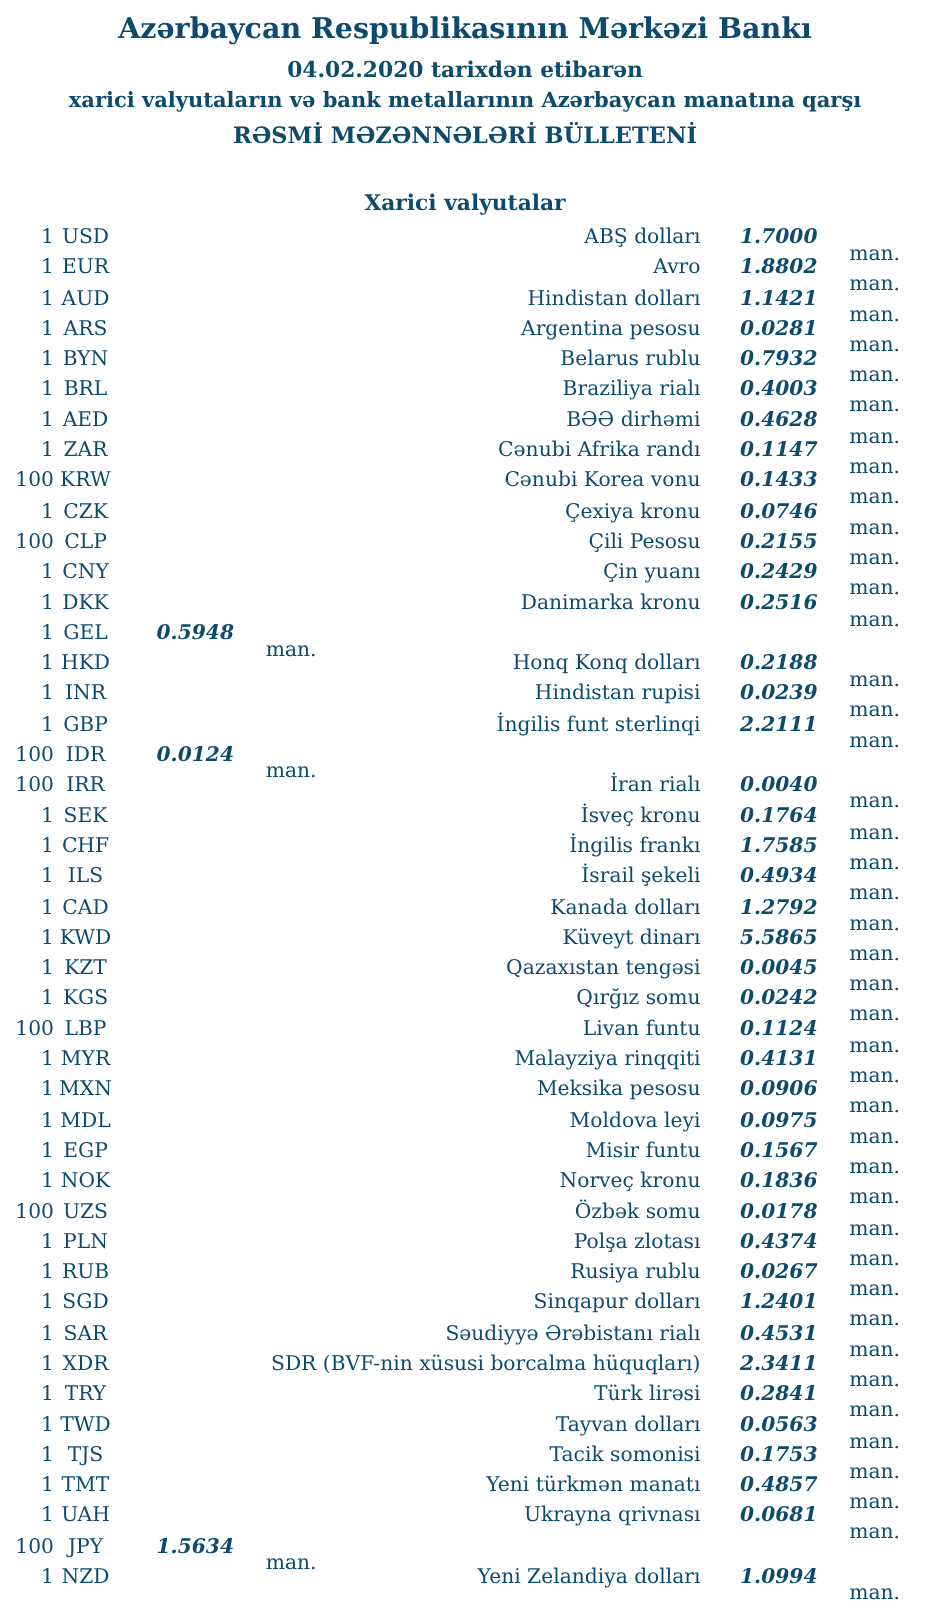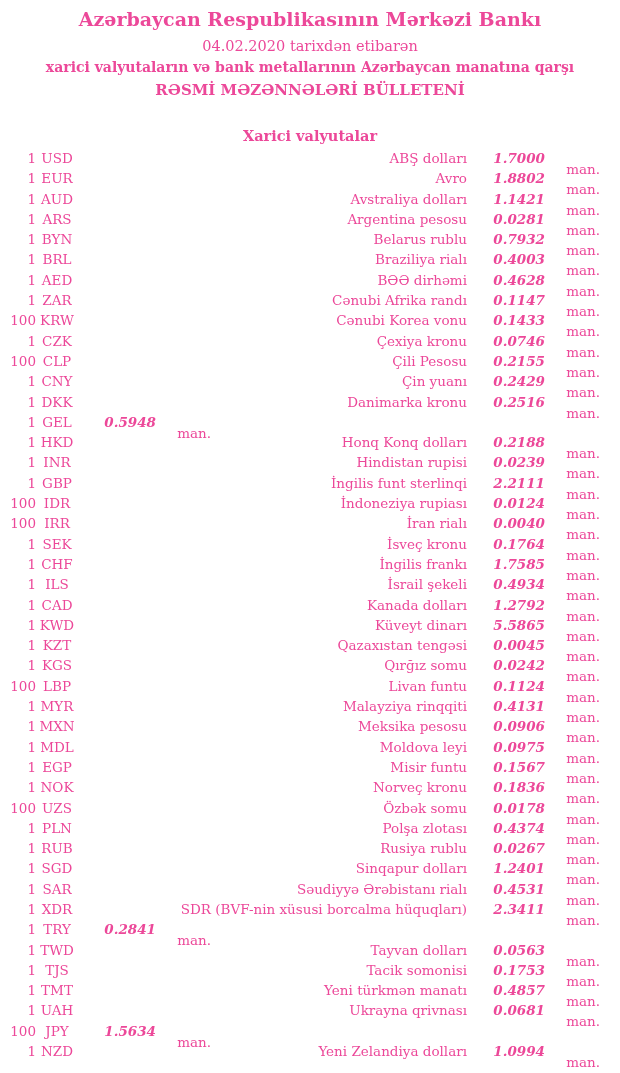--- a/index.html
+++ b/index.html
@@ -2,35 +2,35 @@
 <html lang="az"><head>
 <meta charset="utf-8">
 <style>
   * { margin: 0; padding: 0; box-sizing: border-box; }
   html, body { background: #ffffff; }
   .page {
     position: relative;
     width: 620px;
     height: 1073px;
     background: #ffffff;
-    color: #ec4899;
+    color: #0c4a6e;
     font-family: "DejaVu Serif", "Liberation Serif", serif;
     overflow: hidden;
   }
   .header { text-align: center; }
   .title {
     padding-top: 7px;
     font-size: 19px;
     font-weight: bold;
     line-height: 25px;
   }
   .sub-date {
     margin-top: 5px;
     font-size: 14.5px;
-    font-weight: normal;
+    font-weight: bold;
     line-height: 19px;
   }
   .sub-subject {
     margin-top: 2px;
     font-size: 14px;
     font-weight: bold;
     line-height: 19px;
   }
   .sub-bulletin {
     margin-top: 3px;
@@ -92,21 +92,21 @@
     <span class="qty">1</span>
     <span class="code">EUR</span>
     <span class="name">Avro</span>
     <span class="rate">1.8802</span>
     <span class="unit">man.</span>
   </div>
 
   <div class="row">
     <span class="qty">1</span>
     <span class="code">AUD</span>
-    <span class="name">Avstraliya dolları</span>
+    <span class="name">Hindistan dolları</span>
     <span class="rate">1.1421</span>
     <span class="unit">man.</span>
   </div>
 
   <div class="row">
     <span class="qty">1</span>
     <span class="code">ARS</span>
     <span class="name">Argentina pesosu</span>
     <span class="rate">0.0281</span>
     <span class="unit">man.</span>
@@ -211,21 +211,20 @@
     <span class="qty">1</span>
     <span class="code">GBP</span>
     <span class="name">İngilis funt sterlinqi</span>
     <span class="rate">2.2111</span>
     <span class="unit">man.</span>
   </div>
 
   <div class="row">
     <span class="qty">100</span>
     <span class="code">IDR</span>
-    <span class="name">İndoneziya rupiası</span>
     <span class="rate">0.0124</span>
     <span class="unit">man.</span>
   </div>
 
   <div class="row">
     <span class="qty">100</span>
     <span class="code">IRR</span>
     <span class="name">İran rialı</span>
     <span class="rate">0.0040</span>
     <span class="unit">man.</span>
@@ -379,20 +378,21 @@
     <span class="qty">1</span>
     <span class="code">XDR</span>
     <span class="name">SDR (BVF-nin xüsusi borcalma hüquqları)</span>
     <span class="rate">2.3411</span>
     <span class="unit">man.</span>
   </div>
 
   <div class="row">
     <span class="qty">1</span>
     <span class="code">TRY</span>
+    <span class="name">Türk lirəsi</span>
     <span class="rate">0.2841</span>
     <span class="unit">man.</span>
   </div>
 
   <div class="row">
     <span class="qty">1</span>
     <span class="code">TWD</span>
     <span class="name">Tayvan dolları</span>
     <span class="rate">0.0563</span>
     <span class="unit">man.</span>

